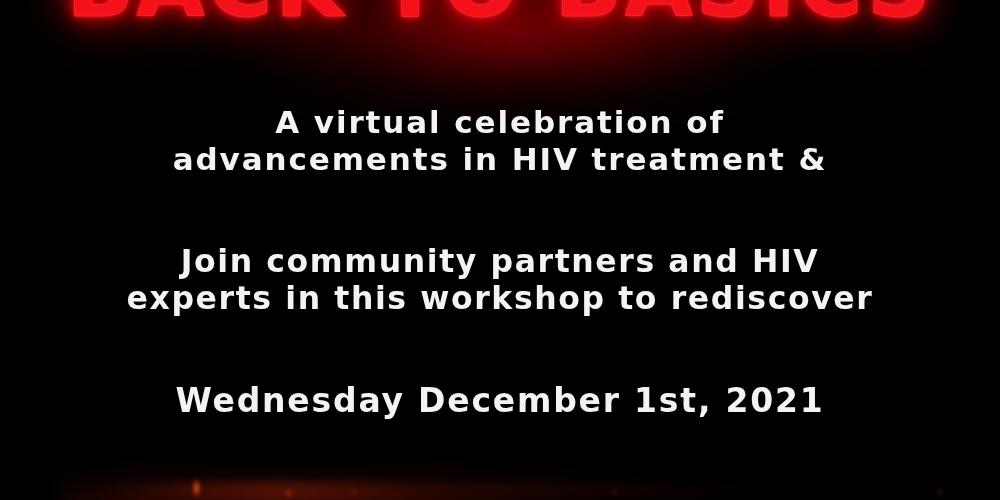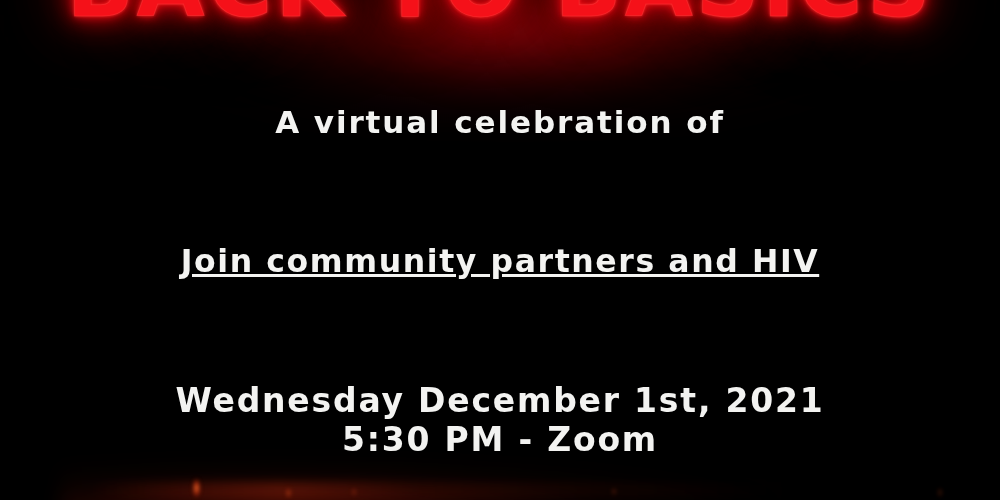--- a/index.html
+++ b/index.html
@@ -128,21 +128,20 @@
     font-size: 31px;
     line-height: 37px;
     letter-spacing: 1.9px;
   }
 
   .block-b {
     top: 243px;
     font-size: 31.5px;
     line-height: 37px;
     letter-spacing: 1.6px;
-    text-decoration: underline;
   }
 
   .block-c {
     top: 381px;
     font-size: 33px;
     line-height: 39px;
     letter-spacing: 1.8px;
   }
 
   .line { display: block; white-space: nowrap; }
@@ -151,29 +150,30 @@
 <body>
 
 <div id="poster">
 
   <div class="glow-top"></div>
 
   <div class="headline">BACK TO BASICS</div>
 
   <div class="textwrap block-a">
     <span class="line">A virtual celebration of</span>
+    <span class="line">advancements in HIV treatment &amp;</span>
   </div>
 
   <div class="textwrap block-b">
     <span class="line">Join community partners and HIV</span>
+    <span class="line">experts in this workshop to rediscover</span>
   </div>
 
   <div class="textwrap block-c">
     <span class="line">Wednesday December 1st, 2021</span>
-    <span class="line">5:30 PM - Zoom</span>
   </div>
 
   <div class="floor-streak"></div>
   <div class="glow-bottom"></div>
   <div class="ember"></div>
   <div class="ember e2"></div>
   <div class="ember e3"></div>
   <div class="ember e4"></div>
   <div class="ember e5"></div>
 

